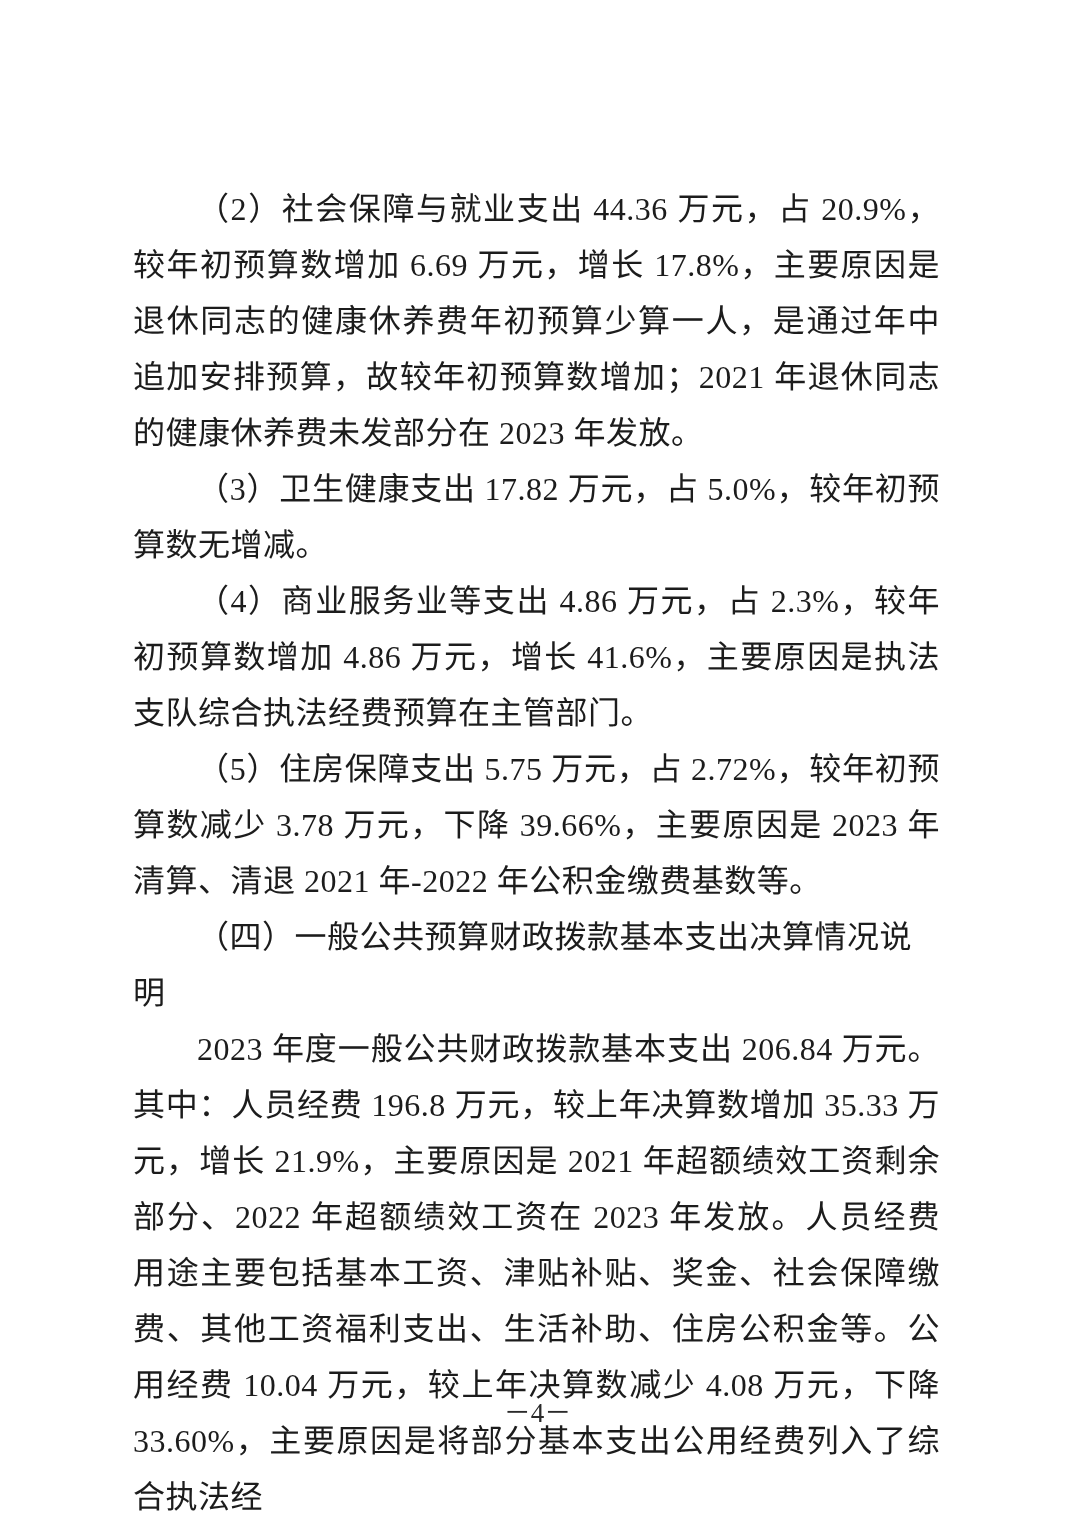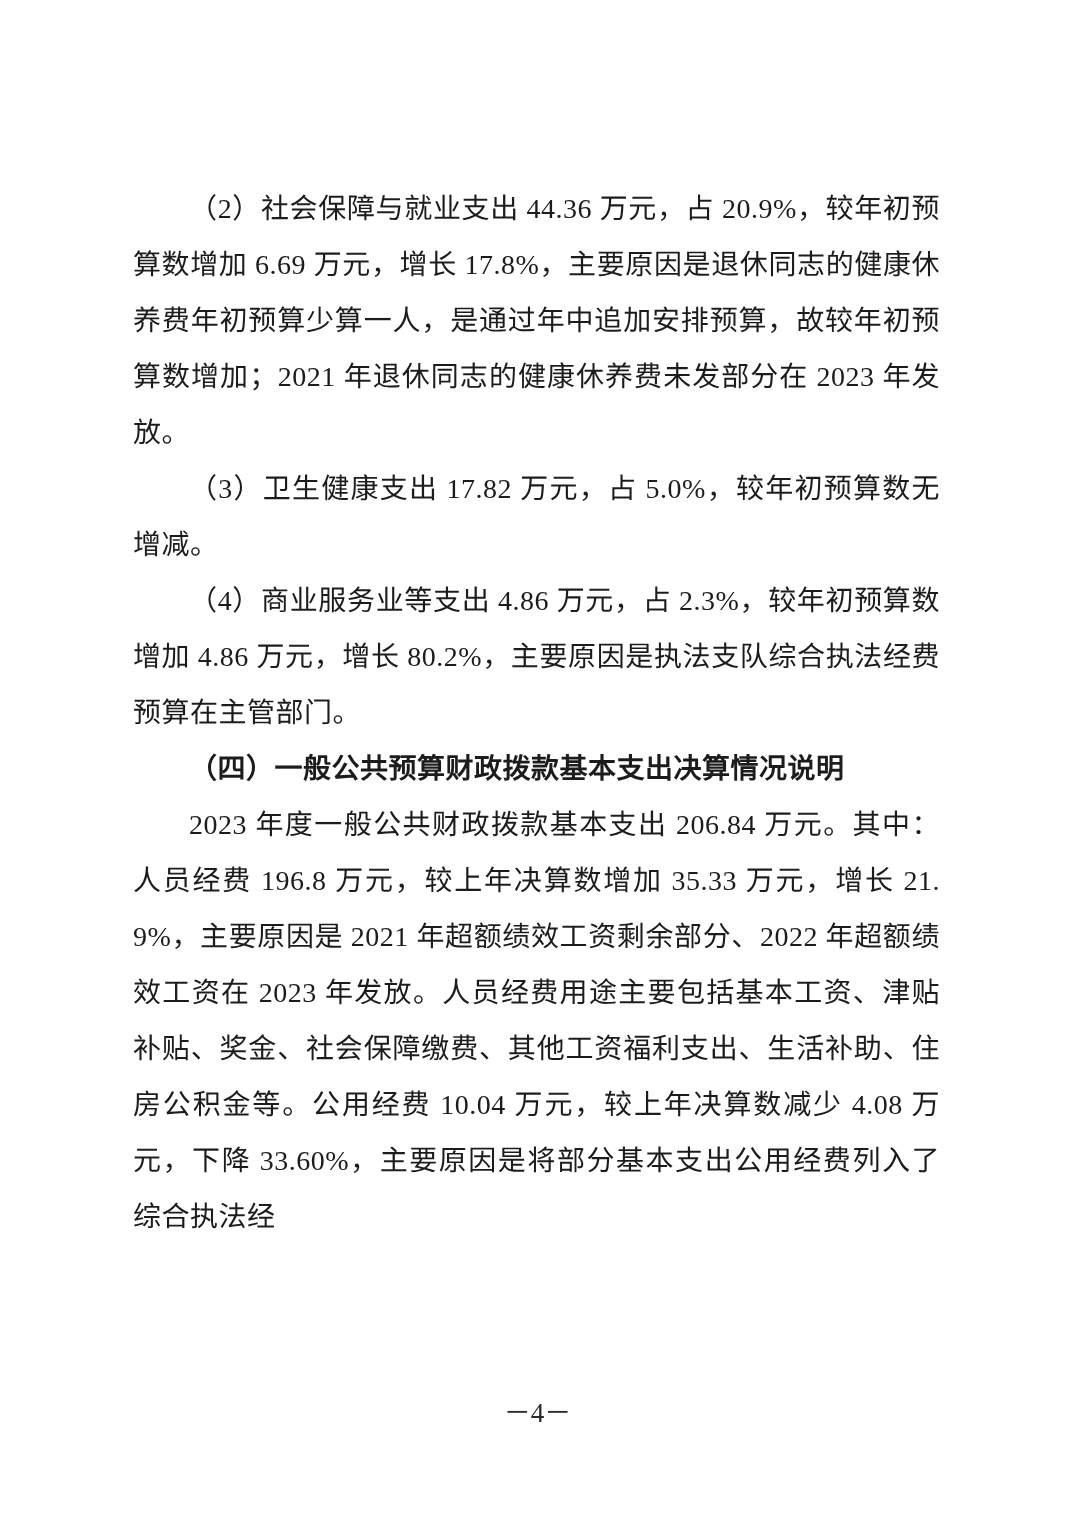--- a/index.html
+++ b/index.html
@@ -16,47 +16,48 @@
     color: #1c1c1c;
   }
   .page {
     position: absolute;
     top: 181px;
     left: 133px;
     width: 807px;
   }
   .para {
     margin: 0;
-    font-size: 28px;
+    font-size: 32px;
     line-height: 56px;
     text-align: justify;
     text-justify: inter-character;
     text-indent: 2em;
     letter-spacing: 0.5px;
     word-break: break-all;
   }
   .para.heading {
-    font-weight: bold;
+    font-weight: normal;
     text-align: left;
   }
   .footer {
     position: absolute;
     left: 0;
     right: 0;
     top: 1398px;
     text-align: center;
     font-size: 27px;
     line-height: 30px;
     color: #2a2a2a;
   }
 </style>
 </head>
 <body>
 
 <div class="page">
   <p class="para">（2）社会保障与就业支出 44.36 万元，占 20.9%，较年初预算数增加 6.69 万元，增长 17.8%，主要原因是退休同志的健康休养费年初预算少算一人，是通过年中追加安排预算，故较年初预算数增加；2021 年退休同志的健康休养费未发部分在 2023 年发放。</p>
   <p class="para">（3）卫生健康支出 17.82 万元，占 5.0%，较年初预算数无增减。</p>
-  <p class="para">（4）商业服务业等支出 4.86 万元，占 2.3%，较年初预算数增加 4.86 万元，增长 80.2%，主要原因是执法支队综合执法经费预算在主管部门。</p>
+  <p class="para">（4）商业服务业等支出 4.86 万元，占 2.3%，较年初预算数增加 4.86 万元，增长 41.6%，主要原因是执法支队综合执法经费预算在主管部门。</p>
+  <p class="para">（5）住房保障支出 5.75 万元，占 2.72%，较年初预算数减少 3.78 万元，下降 39.66%，主要原因是 2023 年清算、清退 2021 年-2022 年公积金缴费基数等。</p>
   <p class="para heading">（四）一般公共预算财政拨款基本支出决算情况说明</p>
   <p class="para">2023 年度一般公共财政拨款基本支出 206.84 万元。其中：人员经费 196.8 万元，较上年决算数增加 35.33 万元，增长 21.9%，主要原因是 2021 年超额绩效工资剩余部分、2022 年超额绩效工资在 2023 年发放。人员经费用途主要包括基本工资、津贴补贴、奖金、社会保障缴费、其他工资福利支出、生活补助、住房公积金等。公用经费 10.04 万元，较上年决算数减少 4.08 万元，下降 33.60%，主要原因是将部分基本支出公用经费列入了综合执法经</p>
 </div>
 
 <div class="footer">－4－</div>
 
 </body></html>

